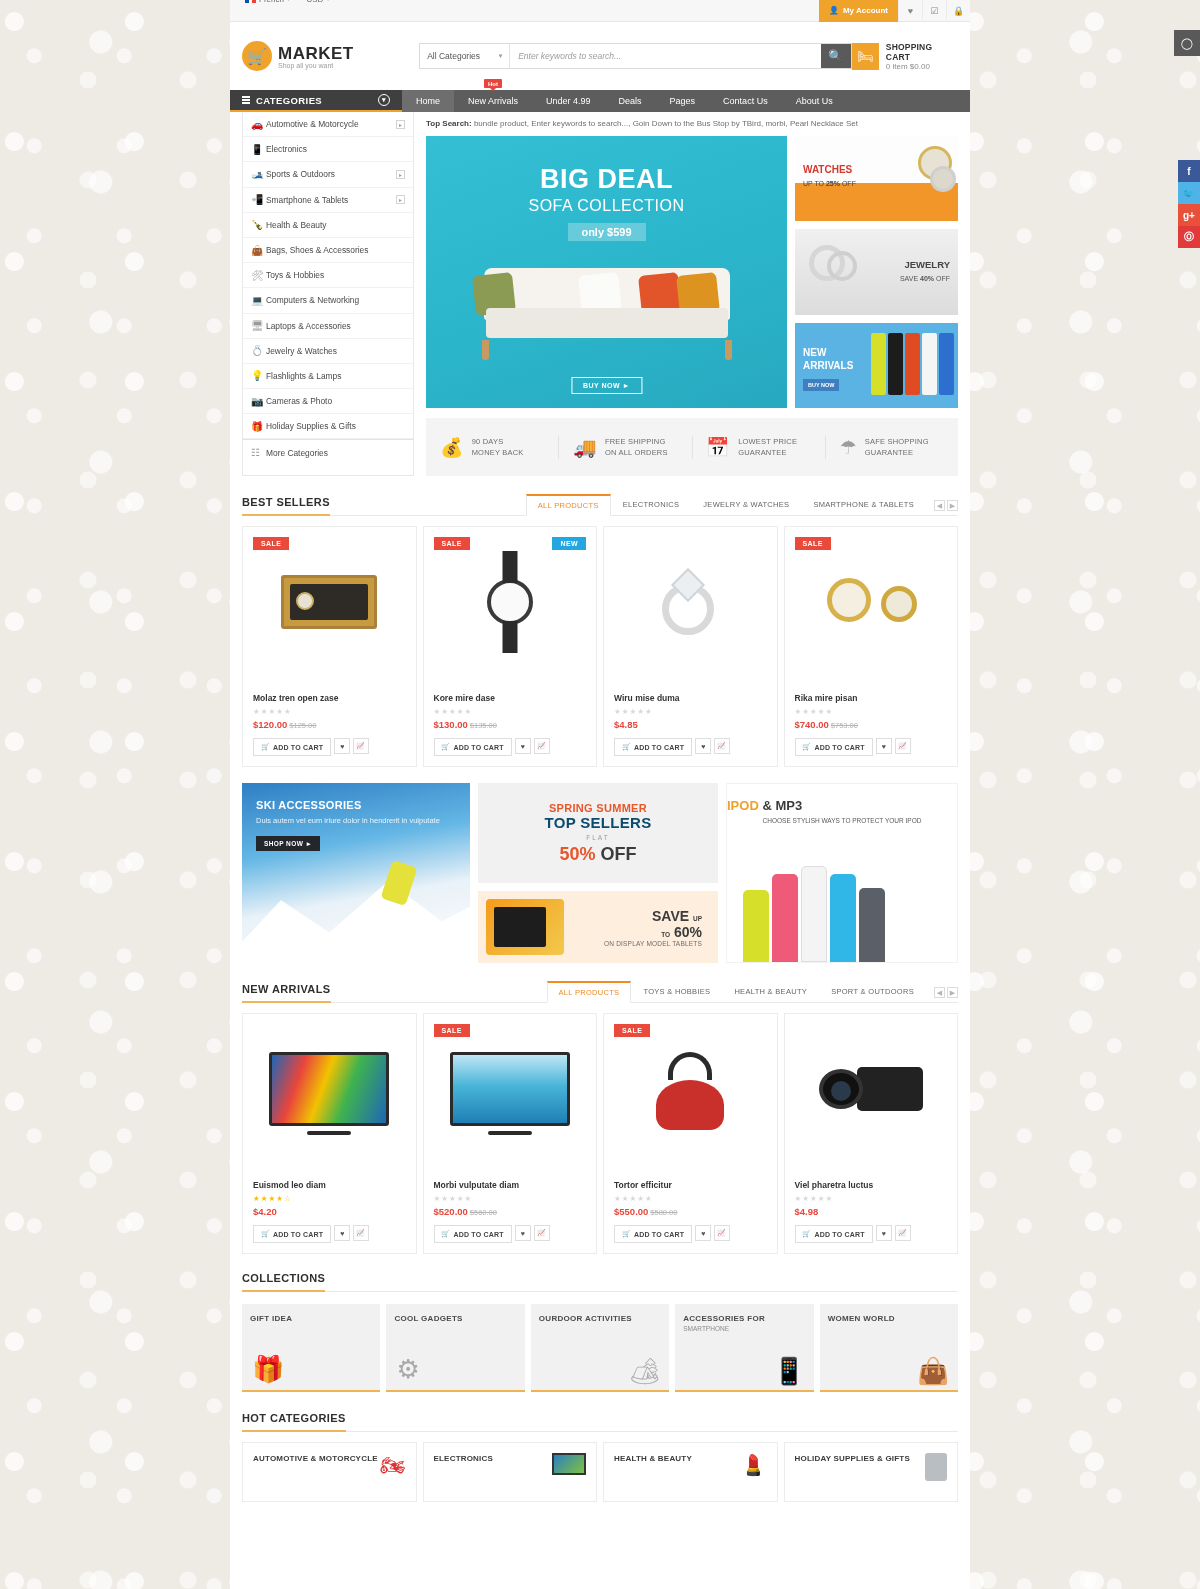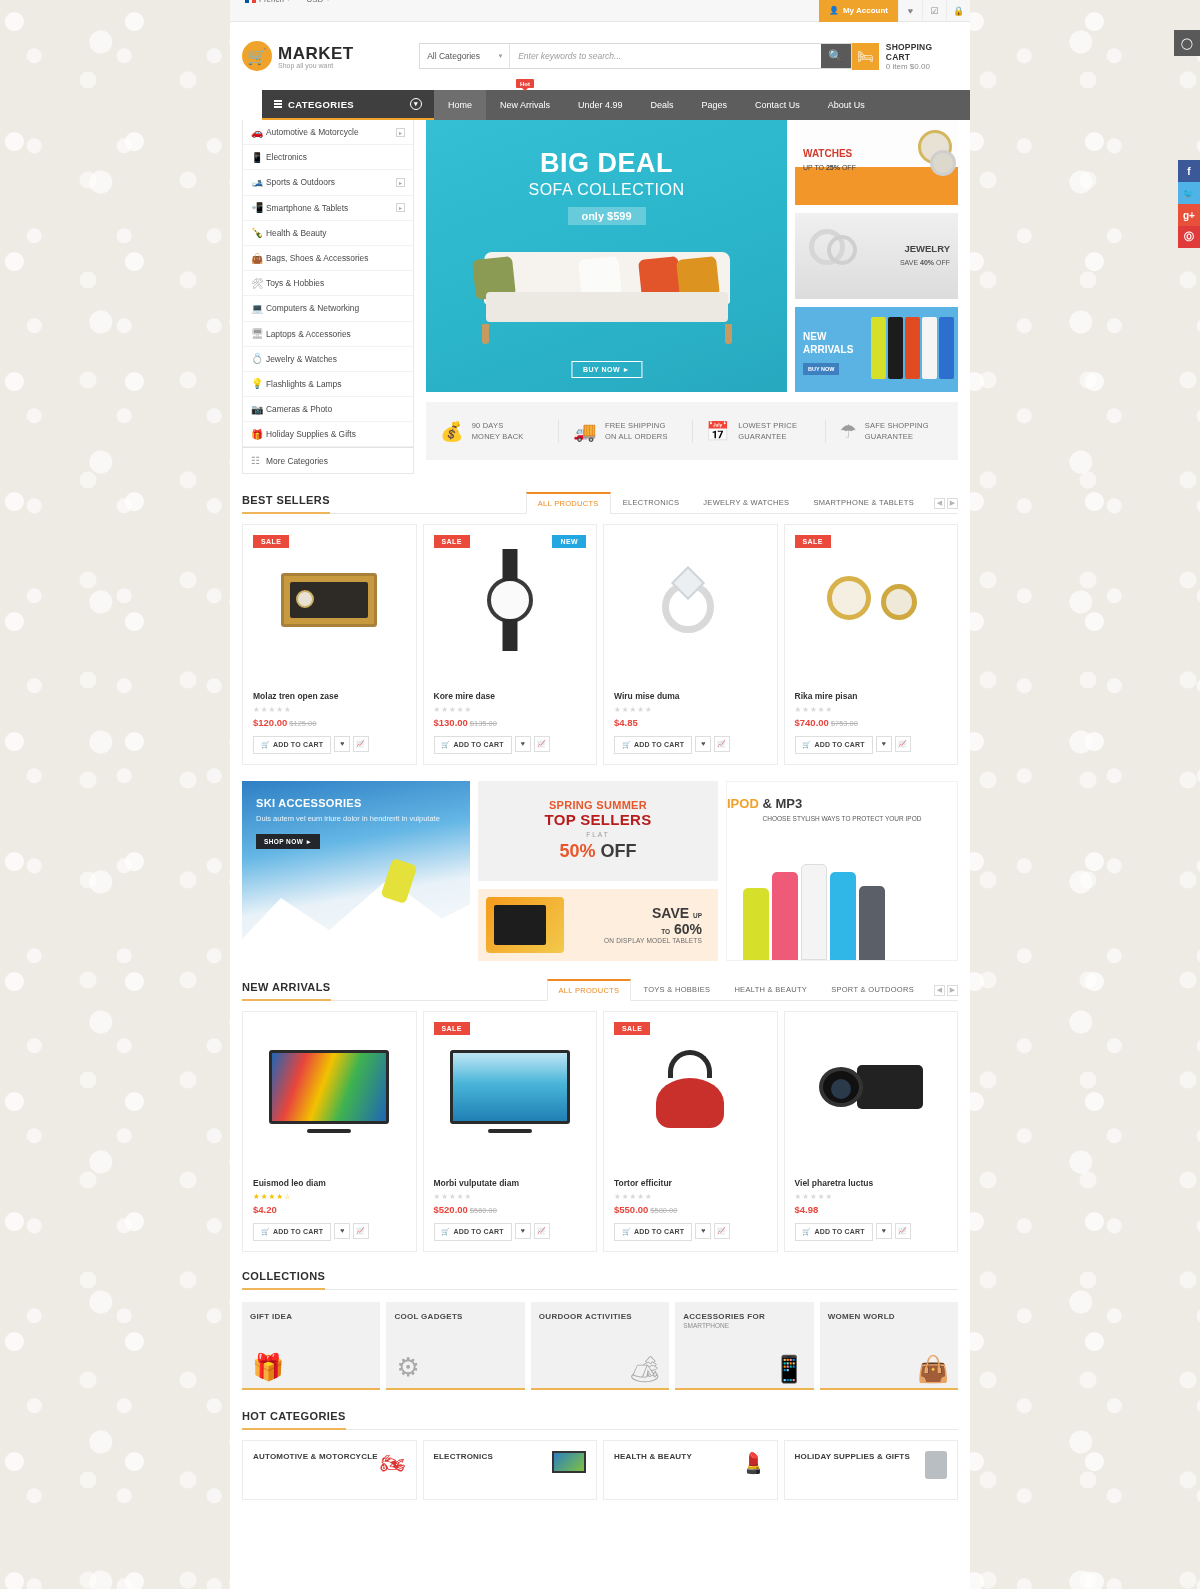--- a/index.html
+++ b/index.html
@@ -43,21 +43,21 @@
   .sr-cat { width: 90px; height: 100%; display: flex; align-items: center; justify-content: space-between; padding: 0 7px; font-size: 8.5px; color: #555; border-right: 1px solid #e3e3e3; cursor: pointer; }
   .sr-in { flex: 1; border: 0; outline: 0; font-size: 8.5px; padding: 0 8px; color: #555; font-family: inherit; height: 100%; font-style: italic; }
   .sr-in::placeholder { color: #9d9d9d; }
   .sr-btn { width: 30px; height: 100%; background: #5a5a5a; color: #fff; display: flex; align-items: center; justify-content: center; font-size: 12px; border: 0; cursor: pointer; }
   .cartbox { margin-left: auto; display: flex; align-items: center; gap: 7px; cursor: pointer; }
   .cart-ico { width: 27px; height: 27px; background: #f0a32a; color: #fff; display: flex; align-items: center; justify-content: center; font-size: 13px; }
   .cart-t1 { font-size: 8.5px; font-weight: bold; color: #333; letter-spacing: .2px; }
   .cart-t2 { font-size: 8px; color: #8d8d8d; }
 
   
-  .navrow { display: flex; height: 30px; position: relative; padding-left: 32px; }
+  .navrow { display: flex; height: 22px; position: relative; }
   .cat-head { width: 172px; background: #3f3f3f; color: #fff; display: flex; align-items: center; justify-content: space-between; padding: 0 12px; font-size: 9.5px; font-weight: bold; letter-spacing: .4px; border-bottom: 2px solid #f0a32a; cursor: pointer; }
   .cat-head .l { display: flex; align-items: center; gap: 6px; }
   .burger { display:inline-flex; flex-direction: column; gap: 1.5px; }
   .burger i { display:block; width: 8px; height: 1.4px; background: #fff; }
   .dot-ico { width: 12px; height: 12px; border: 1px solid #fff; border-radius: 50%; display:flex; align-items:center; justify-content:center; font-size: 7px; }
   .mainnav { flex: 1; background: #5d5d5d; display: flex; align-items: stretch; }
   .nav-i { display: flex; align-items: center; padding: 0 14px; font-size: 9px; color: #fff; cursor: pointer; position: relative; }
   .nav-i.active { background: #6e6e6e; }
   .hot { position: absolute; top: -11px; left: 50%; transform: translateX(-50%); background: #e8453c; color: #fff; font-size: 6px; padding: 1.5px 4px; border-radius: 1px; font-weight: bold; }
   .hot::after { content: ""; position: absolute; left: 50%; margin-left: -3px; bottom: -3px; border-left: 3px solid transparent; border-right: 3px solid transparent; border-top: 3px solid #e8453c; }
@@ -150,21 +150,21 @@
   
   .mid { display: flex; gap: 8px; padding: 0 12px; margin-top: 16px; }
   .ski { width: 228px; height: 180px; background: linear-gradient(170deg, #2e7fc4 0%, #63b6e5 35%, #e9f2f8 62%, #fdfdfd 100%); position: relative; overflow: hidden; cursor: pointer; }
   .ski h4 { color: #fff; font-size: 11px; font-weight: bold; margin: 16px 0 0 14px; letter-spacing: .3px; }
   .ski p { color: #eaf4fb; font-size: 7.5px; margin: 5px 0 0 14px; line-height: 1.45; }
   .ski .sn { margin: 9px 0 0 14px; display:inline-block; background: #23262b; color: #fff; font-size: 6.5px; font-weight:bold; padding: 4px 8px; letter-spacing:.4px; }
   .ski .mt { position:absolute; bottom: 0; left: -20px; right: -20px; height: 95px; background: #fff; clip-path: polygon(0 100%, 22% 34%, 40% 68%, 62% 14%, 82% 56%, 100% 30%, 100% 100%); }
   .midc { flex: 1; display: flex; flex-direction: column; gap: 8px; }
   .tops { height: 100px; background: #f1f1f1; display: flex; flex-direction: column; align-items: center; justify-content: center; cursor: pointer; }
   .tops .a { font-size: 11px; color: #e8572b; font-weight: bold; letter-spacing: .3px; }
-  .tops .b { font-size: 15px; color: #b91c1c; font-weight: bold; letter-spacing: .3px; }
+  .tops .b { font-size: 15px; color: #0c4a6e; font-weight: bold; letter-spacing: .3px; }
   .tops .c { font-size: 6.5px; color: #9a9a9a; letter-spacing: 2px; margin: 3px 0; }
   .tops .d { font-size: 18px; font-weight: bold; color: #3c3c3c; }
   .tops .d em { font-style: normal; color: #e8572b; }
   .save { height: 72px; background: #fdeedd; display: flex; align-items: center; justify-content: flex-end; padding-right: 16px; position: relative; cursor: pointer; }
   .save .tab2 { position:absolute; left: 8px; top: 8px; width: 78px; height: 56px; background: linear-gradient(135deg, #f59b1c, #f2c94c); border-radius: 4px; }
   .save .tab2 i { position:absolute; left: 8px; top: 8px; width: 52px; height: 40px; background: #1d1d1d; border-radius: 2px; }
   .save .st { text-align: right; }
   .save .s1 { font-size: 14px; font-weight: bold; color: #3c3c3c; }
   .save .s1 em { font-style: normal; font-size: 6.5px; }
   .save .s2 { font-size: 6.5px; color: #6d6d6d; letter-spacing: .2px; }
@@ -355,20 +355,24 @@
         <span class="gi">🎁</span>
         <span class="tx">Holiday Supplies &amp; Gifts</span>
       </div>
       <div class="cat-i more-cat">
         <span class="gi">☷</span>
         <span class="tx">More Categories</span>
       </div>
     </div>
 
     <div class="main">
+      <div class="topsearch">
+        <b>Top Search:</b>
+        <span>bundle product,  Enter keywords to search...,  Goin Down to the Bus Stop by TBird,  morbi,  Pearl Necklace Set</span>
+      </div>
 
       <div class="hero-row">
         <div class="hero">
           <h2>BIG DEAL</h2>
           <h3>SOFA COLLECTION</h3>
           <div class="only">only $599</div>
           <div class="sofa">
             <div class="back"></div>
             <div class="pil" style="left:12px;background:#8b9b54"></div>
             <div class="pil" style="left:118px;background:#fbfbf9"></div>

